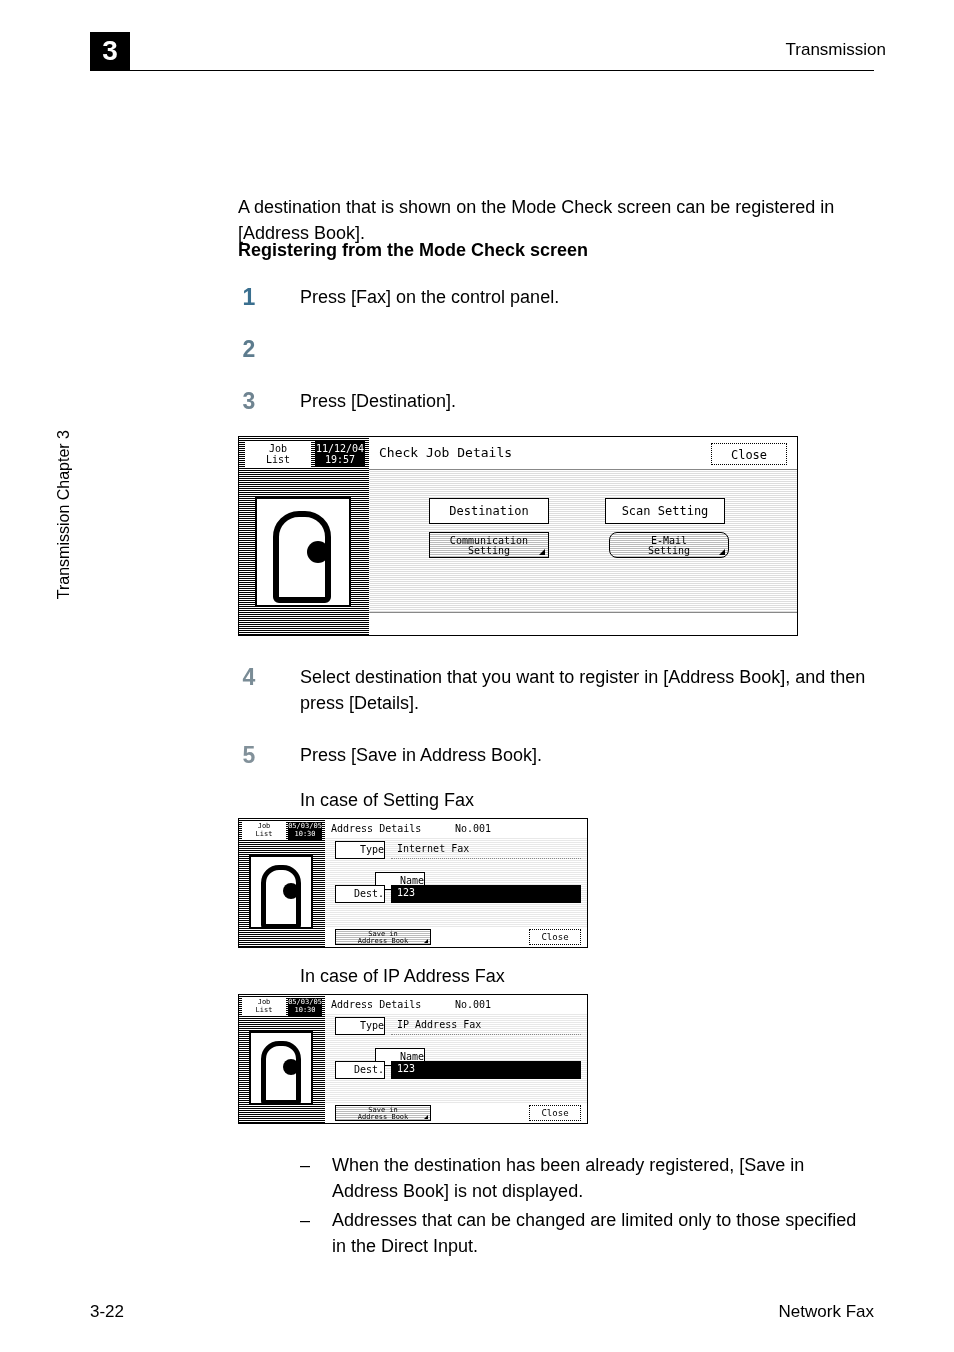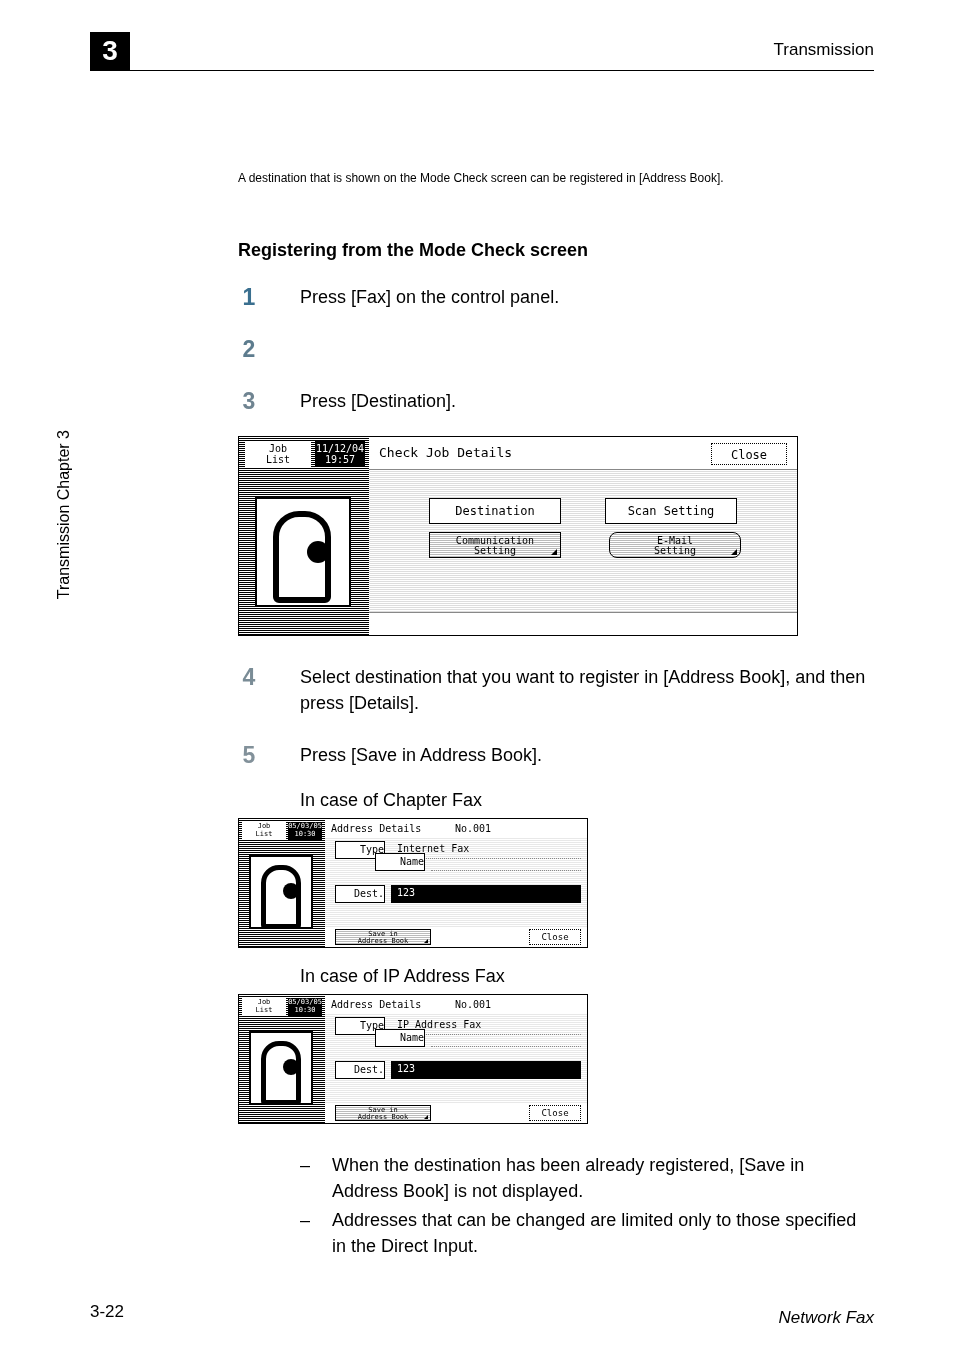--- a/index.html
+++ b/index.html
@@ -9,21 +9,21 @@
   .page { position: absolute; inset: 0; }
 
   
   .chapnum-tab {
     position: absolute; top: 32px; left: 90px;
     width: 40px; height: 38px; background: #000;
     color: #fff; font-size: 28px; font-weight: bold;
     display: flex; align-items: center; justify-content: center;
   }
   .section-title-top {
-    position: absolute; top: 40px; right: 80px;
+    position: absolute; top: 40px; right: 68px;
     font-size: 17px;
   }
   .top-rule {
     position: absolute; top: 70px; left: 90px; right: 80px;
     border-top: 1.5px solid #000;
   }
 
   
   .side-tab {
     position: absolute; left: 55px; top: 430px;
@@ -31,42 +31,42 @@
     font-size: 16px; white-space: nowrap;
   }
 
   
   .col { position: absolute; left: 130px; right: 80px; }
 
   .h-row { display: flex; gap: 28px; }
   .sec-num { font-size: 22px; font-weight: bold; width: 80px; flex: none; }
   .sec-title { font-size: 22px; font-weight: bold; }
 
-  .para { font-size: 12px; line-height: 1.45; margin-left: 108px; }
+  .para { font-size: 18px; line-height: 1.45; margin-left: 108px; margin-top: 24px; }
 
   .subhead { font-size: 18px; font-weight: bold; margin-left: 108px; }
 
   .step-row { display: flex; gap: 40px; margin-left: 108px; align-items: flex-start; }
   .step-num { width: 22px; font-size: 23px; font-weight: bold; color: #7d8b95; flex: none; text-align: center; }
   .step-num.n1 { color: #3a6f8f; }
   .step-num.n2 { color: #5d7c8e; }
   .step-num.n3 { color: #6f8491; }
   .step-num.n4 { color: #7a8c96; }
   .step-num.n5 { color: #82919a; }
   .step-text { font-size: 18px; line-height: 1.45; flex: 1; }
 
   .caption { font-size: 18px; margin-left: 170px; }
 
   .dash-row { display: flex; gap: 18px; margin-left: 170px; font-size: 18px; line-height: 1.45; }
   .dash-row .dash { flex: none; width: 14px; }
   .dash-row .dtxt { flex: 1; }
 
   
   .foot-left { position: absolute; bottom: 30px; left: 90px; font-size: 17px; }
-  .foot-right { position: absolute; bottom: 24px; right: 80px; font-size: 17px; font-style: italic; }
+  .foot-right { position: absolute; bottom: 30px; right: 80px; font-size: 17px; }
 
   
   .shot1 {
     position: absolute; left: 238px; top: 436px;
     width: 560px; height: 200px;
     border: 1px solid #000; background: #fff;
   }
   .s1-left {
     position: absolute; left: 0; top: 0; width: 130px; height: 100%;
     background: repeating-linear-gradient(0deg,#000,#000 1px,#fff 1px,#fff 2px);
@@ -102,21 +102,21 @@
   .s1-close {
     position: absolute; right: 10px; top: 6px; width: 76px; height: 22px;
     border: 1px dotted #000; text-align: center; font: 12px/22px monospace;
   }
   .s1-body {
     position: absolute; left: 0; right: 0; top: 32px; bottom: 22px;
     background: repeating-linear-gradient(0deg,#ddd,#ddd 1px,#fff 1px,#fff 2px);
     border-top: 1px solid #888; border-bottom: 1px solid #888;
   }
   .s1-btn {
-    position: absolute; width: 132px; height: 26px;
+    position: absolute; width: 120px; height: 26px;
     background: #fff; border: 1.5px solid #000; text-align: center;
     font: 12px/24px monospace;
   }
   .s1-btn.grey { background: repeating-linear-gradient(0deg,#bbb,#bbb 1px,#fff 1px,#fff 2px); }
   .s1-btn .two { font: 10px/1 monospace; display: block; padding-top: 3px; white-space: pre; }
   .s1-b1 { left: 60px; top: 28px; }
   .s1-b2 { left: 236px; top: 28px; }
   .s1-b3 { left: 60px; top: 62px; }
   .s1-b4 { left: 240px; top: 62px; border-radius: 8px; }
   .corner { position: absolute; right: 3px; bottom: 2px; width: 0; height: 0;
@@ -164,21 +164,21 @@
   .sm-label {
     width: 50px; background: #fff; border: 1px solid #000;
     font: 10px/16px monospace; text-align: right;
   }
   .sm-val {
     flex: 1; margin-left: 6px; border-bottom: 1px dotted #888;
     font: 10px/16px monospace; padding-left: 6px;
   }
   .sm-val.dark { background: #000; color: #fff; border: none; }
   .sm-r1 { top: 4px; }
-  .sm-r2 { top: 16px; padding-left: 40px; }
+  .sm-r2 { top: 35px; padding-left: 40px; }
   .sm-r3 { top: 48px; }
   .sm-grey {
     position: absolute; left: 10px; bottom: 2px; width: 96px; height: 16px;
     background: repeating-linear-gradient(0deg,#bbb,#bbb 1px,#fff 1px,#fff 2px);
     border: 1px solid #000; font: 7px/1 monospace; text-align: center; padding-top: 1px;
     white-space: pre;
   }
   .sm-grey .corner { right: 2px; bottom: 1px; border-left-width: 4px; border-bottom-width: 4px; }
   .sm-close {
     position: absolute; right: 6px; bottom: 2px; width: 52px; height: 16px;
@@ -258,21 +258,21 @@
     </div>
   </div>
   <div class="col" style="top:742px;">
     <div class="step-row">
       <div class="step-num n5">5</div>
       <div class="step-text">Press [Save in Address Book].</div>
     </div>
   </div>
 
   <div class="col" style="top:790px;">
-    <div class="caption">In case of Chapter Fax</div>
+    <div class="caption">In case of Setting Fax</div>
   </div>
   <div class="shot-sm" style="top:818px;">
     <div class="sm-left">
       <div class="sm-jobtab">Job
 List</div>
       <div class="sm-date">05/03/05
 10:30</div>
       <div class="sm-cp"></div>
     </div>
     <div class="sm-right">

